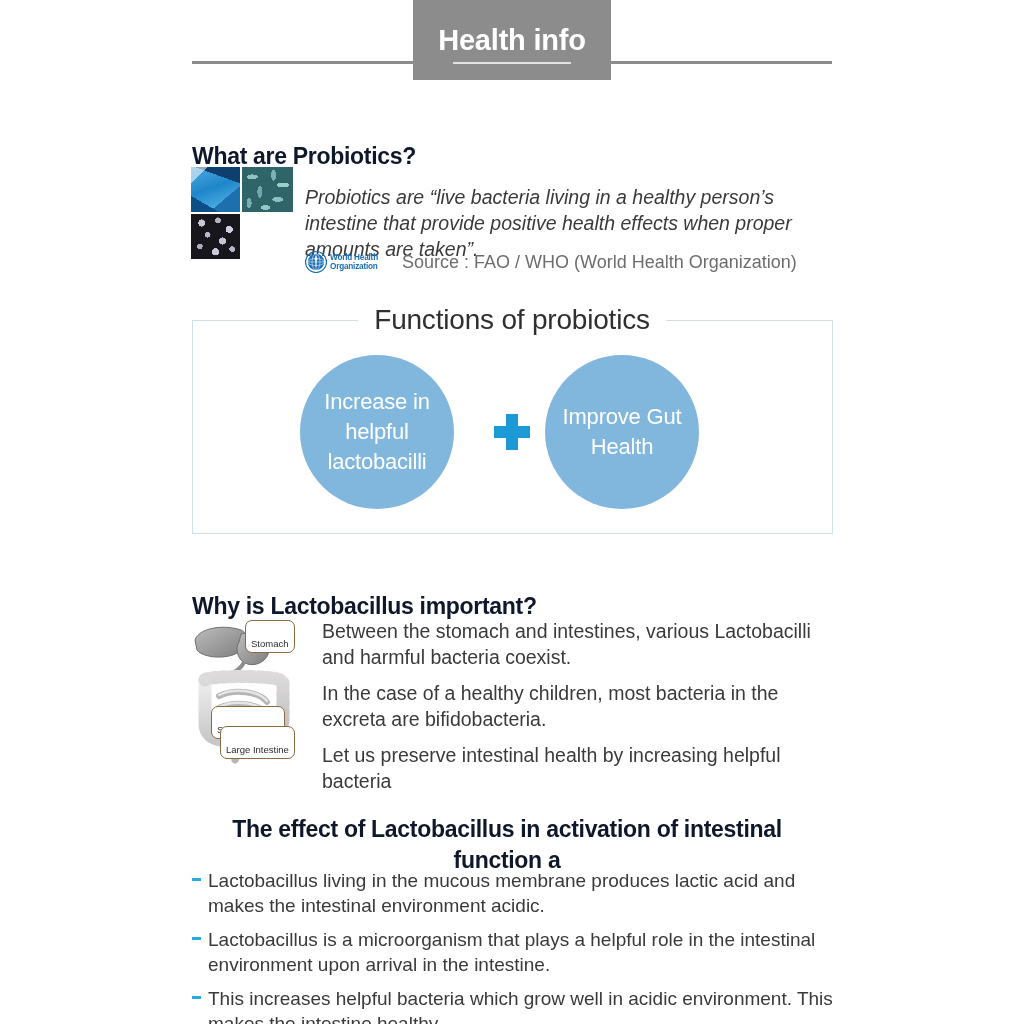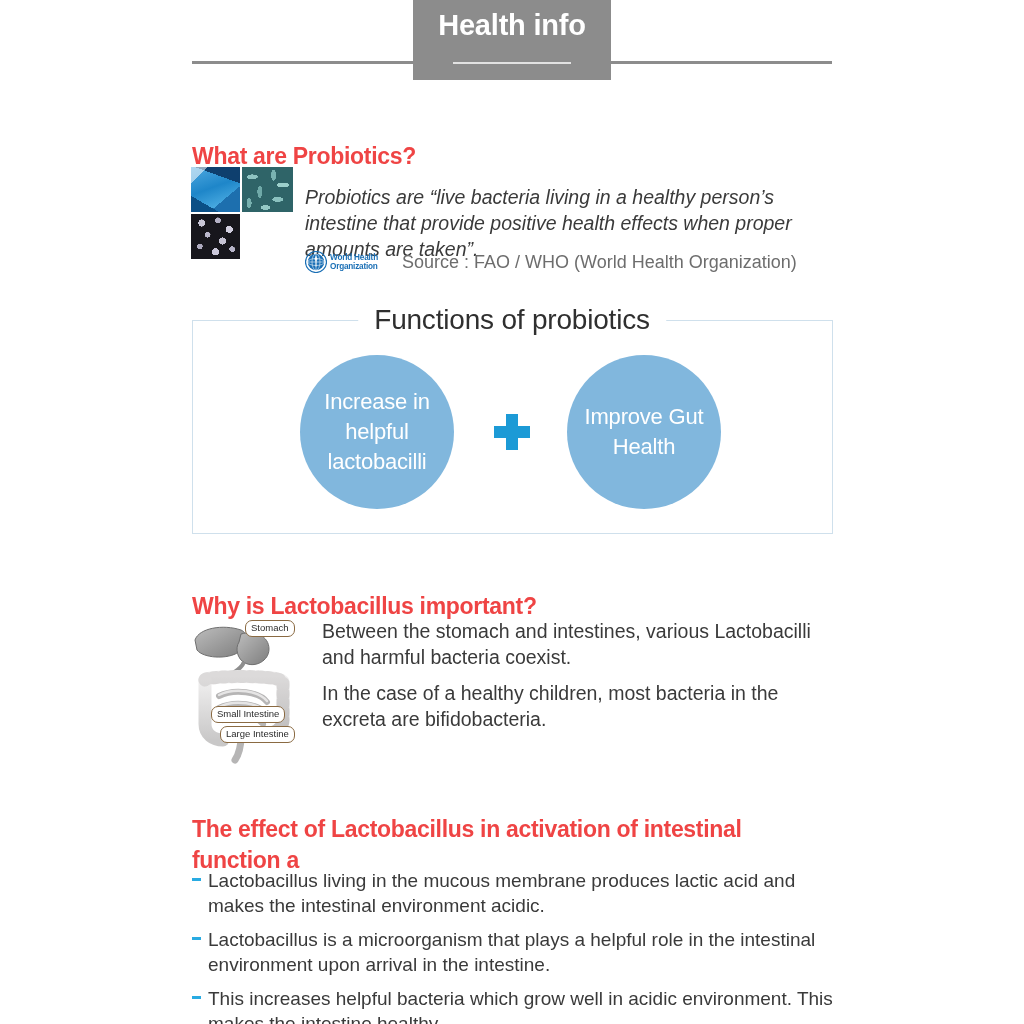--- a/index.html
+++ b/index.html
@@ -42,36 +42,36 @@
     background: #8c8c8c;
     display: flex;
     align-items: flex-start;
     justify-content: center;
   }
   .header-tab-title {
     color: #ffffff;
     font-size: 29px;
     font-weight: bold;
     letter-spacing: -0.2px;
-    margin-top: 9px;
+    margin-top: 24px;
     white-space: nowrap;
   }
   .header-tab-underline {
     position: absolute;
     left: 40px;
     top: 62px;
     width: 118px;
     height: 2px;
     background: #e2e2e2;
   }
   .section-title {
     position: absolute;
     font-size: 23px;
     font-weight: bold;
-    color: #ef4444;
+    color: #0f172a;
     letter-spacing: -0.3px;
     line-height: 31px;
   }
 
   
   .s1-title { left: 192px; top: 122px; }
 
   .thumbs {
     position: absolute;
     left: 191px;
@@ -199,21 +199,21 @@
     display: flex;
     align-items: center;
     justify-content: center;
     text-align: center;
     color: #ffffff;
     font-size: 22px;
     line-height: 30px;
     letter-spacing: -0.2px;
   }
   .fn-circle-left  { left: 300px; top: 355px; }
-  .fn-circle-right { left: 567px; top: 355px; }
+  .fn-circle-right { left: 545px; top: 355px; }
   .fn-plus {
     position: absolute;
     left: 494px;
     top: 414px;
     width: 36px;
     height: 36px;
   }
   .fn-plus::before,
   .fn-plus::after {
     content: "";
@@ -234,21 +234,21 @@
     height: 148px;
   }
   .gut-label {
     position: absolute;
     border: 1.4px solid #8a6a42;
     border-radius: 7px;
     background: #ffffff;
     color: #2b2b2b;
     font-size: 9.5px;
     line-height: 12px;
-    padding: 1px 5px 2px 5px;
+    padding: 17px 5px 2px 5px;
     white-space: nowrap;
   }
   .gut-label-stomach { left: 56px; top: 4px; }
   .gut-label-small   { left: 22px; top: 90px; }
   .gut-label-large   { left: 31px; top: 110px; border-radius: 7px; }
 
   .s2-body {
     position: absolute;
     left: 322px;
     top: 618px;
@@ -258,20 +258,21 @@
     color: #3a3a3a;
   }
   .s2-body p { margin: 0 0 10px 0; }
   .s2-body p:last-child { margin-bottom: 0; }
 
   
   .s3-title {
     left: 192px;
     top: 795px;
     width: 630px;
+    text-align: center;
   }
   .bullets {
     position: absolute;
     left: 192px;
     top: 868px;
     width: 645px;
   }
   .bullet {
     position: relative;
     padding-left: 16px;
@@ -392,20 +393,21 @@
     <path d="M52 120 C52 130, 50 138, 46 144" fill="none" stroke="#b6b5b5" stroke-width="7" stroke-linecap="round"></path>
   </svg>
   <div class="gut-label gut-label-stomach">Stomach</div>
   <div class="gut-label gut-label-small">Small Intestine</div>
   <div class="gut-label gut-label-large">Large Intestine</div>
 </div>
 
 <div class="s2-body">
   <p>Between the stomach and intestines, various Lactobacilli and harmful bacteria coexist.</p>
   <p>In the case of a healthy children, most bacteria in the excreta are bifidobacteria.</p>
+  <p>Let us preserve intestinal health by increasing helpful bacteria</p>
 </div>
 
 <h2 class="section-title s3-title">The effect of Lactobacillus in activation of intestinal function a</h2>
 
 <div class="bullets">
   <div class="bullet">
     <span class="bullet-dash"></span>
     <span>Lactobacillus living in the mucous membrane produces lactic acid and makes the intestinal environment acidic.</span>
   </div>
   <div class="bullet">

